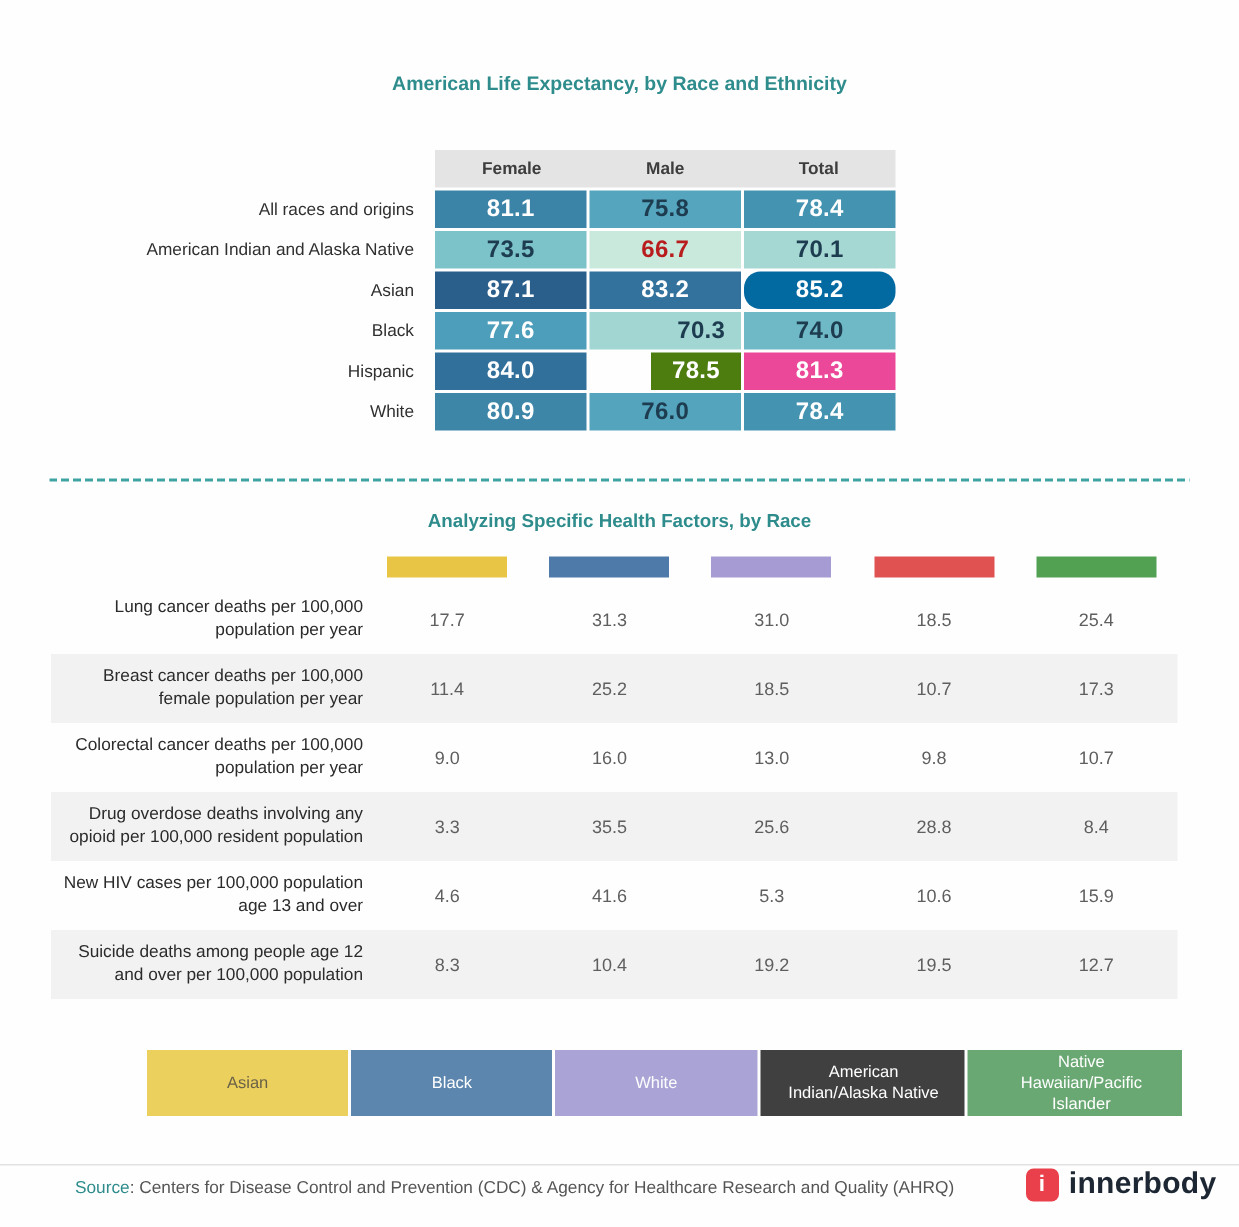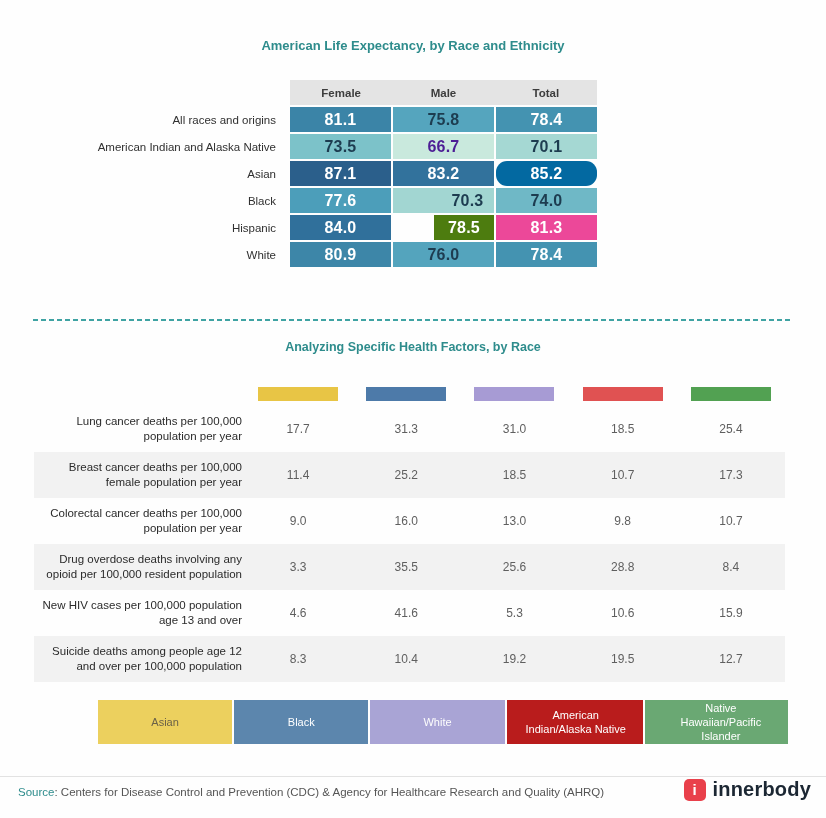--- a/index.html
+++ b/index.html
@@ -1,58 +1,58 @@
 <!DOCTYPE html>
 <html><head>
 <meta charset="utf-8">
 <style>
   html,body{margin:0;padding:0;background:#ffffff;}
   body{width:826px;height:818px;font-family:"Liberation Sans",sans-serif;position:relative;overflow:hidden;}
   .page{position:absolute;inset:0;background:#fefefe;}
 
   
   .chart-title{position:absolute;left:0;width:100%;text-align:center;color:#2e8c8c;font-weight:bold;margin:0;}
-  #title1{top:38px;font-size:13px;}
+  #title1{top:48px;font-size:13px;}
   #title2{top:340px;font-size:12.5px;}
 
   
-  #life-table{position:absolute;left:30px;top:80px;display:grid;
+  #life-table{position:absolute;left:30px;top:100px;display:grid;
     grid-template-columns:258px 101px 101px 101px;gap:2px;grid-auto-rows:25px;}
   .t1-header{grid-column:2 / 5;background:#e4e4e4;display:flex;align-items:center;}
   .t1-h{flex:1;text-align:center;font-size:11.5px;font-weight:bold;color:#3d3d3d;}
   .t1-label{font-size:11.5px;color:#303030;text-align:right;padding-right:12px;
     display:flex;align-items:center;justify-content:flex-end;white-space:nowrap;}
   .t1-cell{display:flex;align-items:center;justify-content:center;
     font-size:16px;font-weight:bold;letter-spacing:.2px;}
 
   
   .divider{position:absolute;top:319px;left:33px;width:760px;height:2px;
     background-image:repeating-linear-gradient(90deg,#3fa3a3 0 5px,transparent 5px 8px);}
 
   
-  #factors-table{position:absolute;left:34px;top:387px;width:751px;}
+  #factors-table{position:absolute;left:34px;top:371px;width:751px;}
   .f-grid{display:grid;grid-template-columns:210px repeat(5,1fr);}
   .f-bars{height:14px;margin-bottom:5px;}
   .f-bar-cell{display:flex;align-items:center;justify-content:center;}
   .f-bar{width:80px;height:14px;}
   .f-row{min-height:46px;}
   .f-row.alt{background:#f2f2f2;}
   .f-label{display:flex;align-items:center;justify-content:flex-end;text-align:right;
     font-size:11.5px;color:#2b2b2b;line-height:15px;padding:4px 2px 4px 8px;box-sizing:border-box;}
   .f-val{display:flex;align-items:center;justify-content:center;font-size:12px;color:#5f5f5f;}
 
   
   #legend{position:absolute;left:98px;top:700px;width:690px;height:44px;display:flex;gap:2px;}
   .legend-box{flex:1;display:flex;align-items:center;justify-content:center;text-align:center;
     font-size:11px;line-height:14px;padding:0 10px;box-sizing:border-box;}
 
   
   .footer-rule{position:absolute;top:776px;left:0;width:826px;border-top:1px solid #e2e2e2;}
   .source-line{position:absolute;left:18px;top:786px;font-size:11.5px;color:#555555;}
-  .source-line .src{color:#2e8c8c;}
+  .source-line .src{color:#2e8c8c;margin-left:32px;}
   .logo{position:absolute;right:15px;top:778px;display:flex;align-items:center;gap:7px;}
   .logo-badge{width:22px;height:22px;border-radius:5px;background:#e9404b;color:#ffffff;
     display:flex;align-items:center;justify-content:center;font-size:15px;font-weight:bold;}
   .logo-text{font-size:20px;font-weight:600;color:#1c2733;letter-spacing:.2px;}
 </style>
 </head>
 <body>
 
 <div class="page">
 
@@ -64,21 +64,21 @@
         <div class="t1-h">Female</div>
         <div class="t1-h">Male</div>
         <div class="t1-h">Total</div>
       </div>
       <div class="t1-label">All races and origins</div>
       <div class="t1-cell" style="background: rgb(59, 132, 167); color: rgb(255, 255, 255);">81.1</div>
       <div class="t1-cell" style="background: rgb(85, 165, 190); color: rgb(29, 60, 80);">75.8</div>
       <div class="t1-cell" style="background: rgb(68, 147, 177); color: rgb(255, 255, 255);">78.4</div>
       <div class="t1-label">American Indian and Alaska Native</div>
       <div class="t1-cell" style="background: rgb(124, 194, 201); color: rgb(29, 60, 80);">73.5</div>
-      <div class="t1-cell" style="background: rgb(201, 233, 221); color: #4c1d95;">66.7</div>
+      <div class="t1-cell" style="background: rgb(201, 233, 221); color: #b91c1c;">66.7</div>
       <div class="t1-cell" style="background: rgb(165, 216, 211); color: rgb(29, 60, 80);">70.1</div>
       <div class="t1-label">Asian</div>
       <div class="t1-cell" style="background: rgb(43, 95, 139); color: rgb(255, 255, 255);">87.1</div>
       <div class="t1-cell" style="background: rgb(50, 114, 156); color: rgb(255, 255, 255);">83.2</div>
       <div class="t1-cell" style="background: #0369a1; color: rgb(255, 255, 255); border-radius: 11px;">85.2</div>
       <div class="t1-label">Black</div>
       <div class="t1-cell" style="background: rgb(76, 158, 186); color: rgb(255, 255, 255);">77.6</div>
       <div class="t1-cell" style="background: rgb(162, 214, 210); color: rgb(29, 60, 80); padding-left: 48px;">70.3</div>
       <div class="t1-cell" style="background: rgb(111, 184, 198); color: rgb(29, 60, 80);">74.0</div>
       <div class="t1-label">Hispanic</div>
@@ -161,21 +161,21 @@
         <div class="f-val">19.2</div>
         <div class="f-val">19.5</div>
         <div class="f-val">12.7</div>
       </div>
     </div>
 
   <div id="legend">
       <div class="legend-box" style="background: rgb(236, 208, 94); color: rgb(106, 97, 72);">Asian</div>
       <div class="legend-box" style="background: rgb(92, 134, 173); color: rgb(255, 255, 255);">Black</div>
       <div class="legend-box" style="background: rgb(169, 164, 213); color: rgb(253, 253, 253);">White</div>
-      <div class="legend-box" style="background: #b91c1c; color: rgb(255, 255, 255); padding-left: 12px;">American Indian/Alaska Native</div>
+      <div class="legend-box" style="background: #404040; color: rgb(255, 255, 255); padding-left: 12px;">American Indian/Alaska Native</div>
       <div class="legend-box" style="background: rgb(106, 168, 115); color: rgb(255, 255, 255); padding-left: 19px;">Native Hawaiian/Pacific Islander</div>
     </div>
 
   <div class="footer-rule"></div>
 
   <div class="source-line"><span class="src">Source</span><span>: Centers for Disease Control and Prevention (CDC) &amp; Agency for Healthcare Research and Quality (AHRQ)</span></div>
 
   <div class="logo">
     <span class="logo-badge">i</span>
     <span class="logo-text">innerbody</span>

